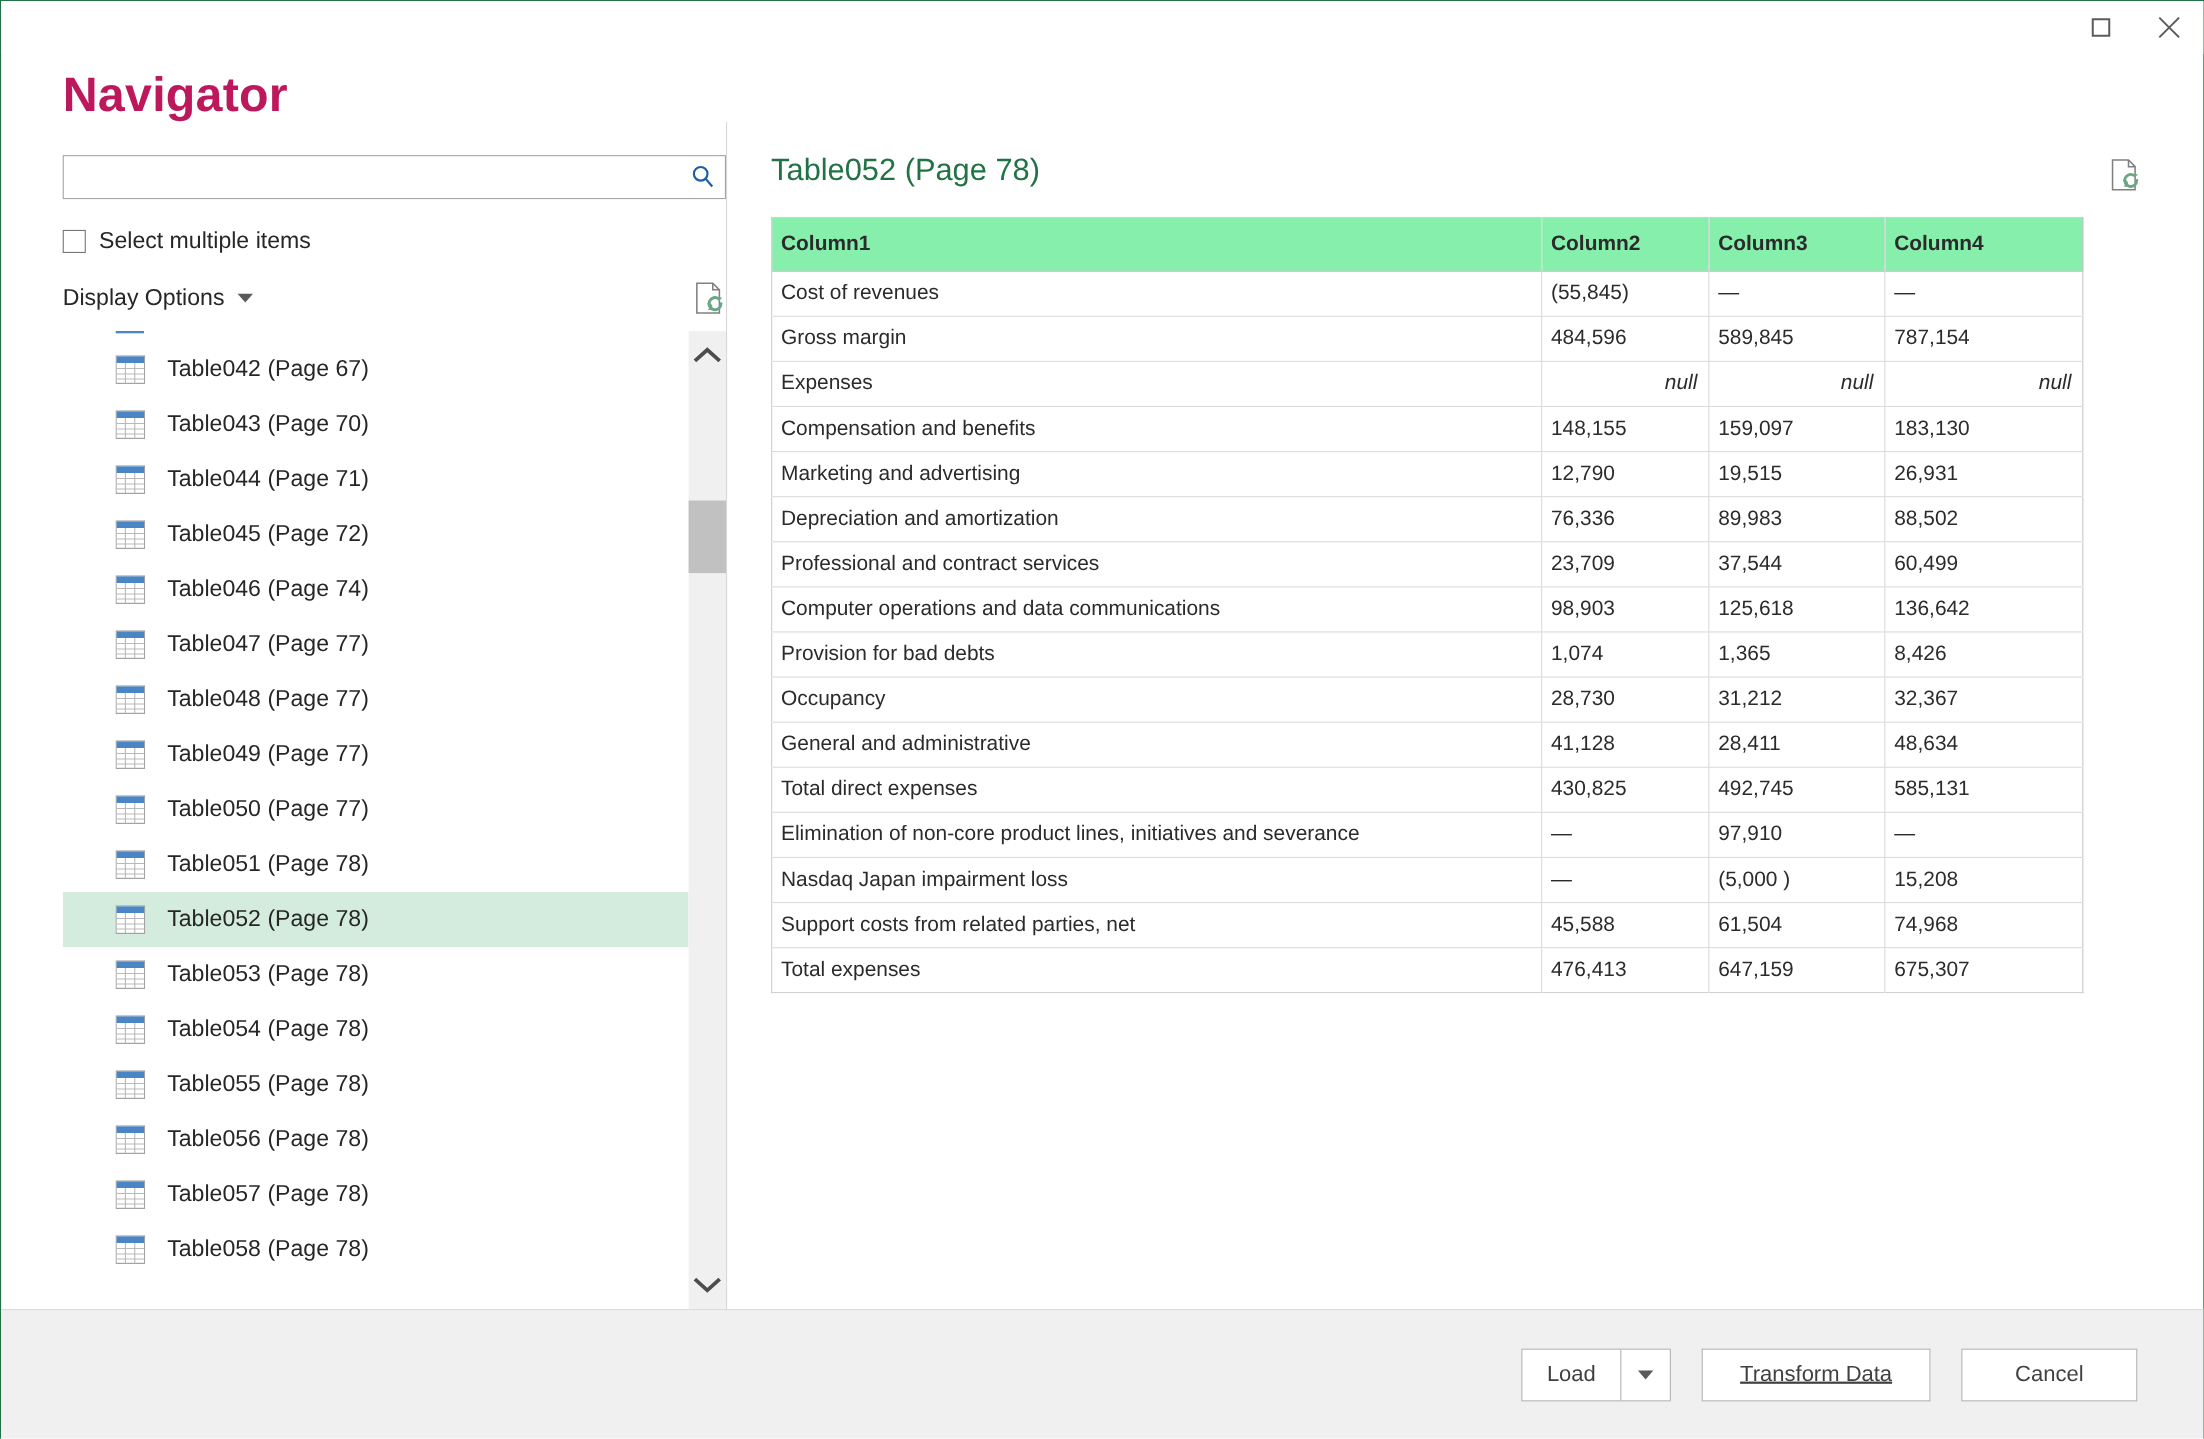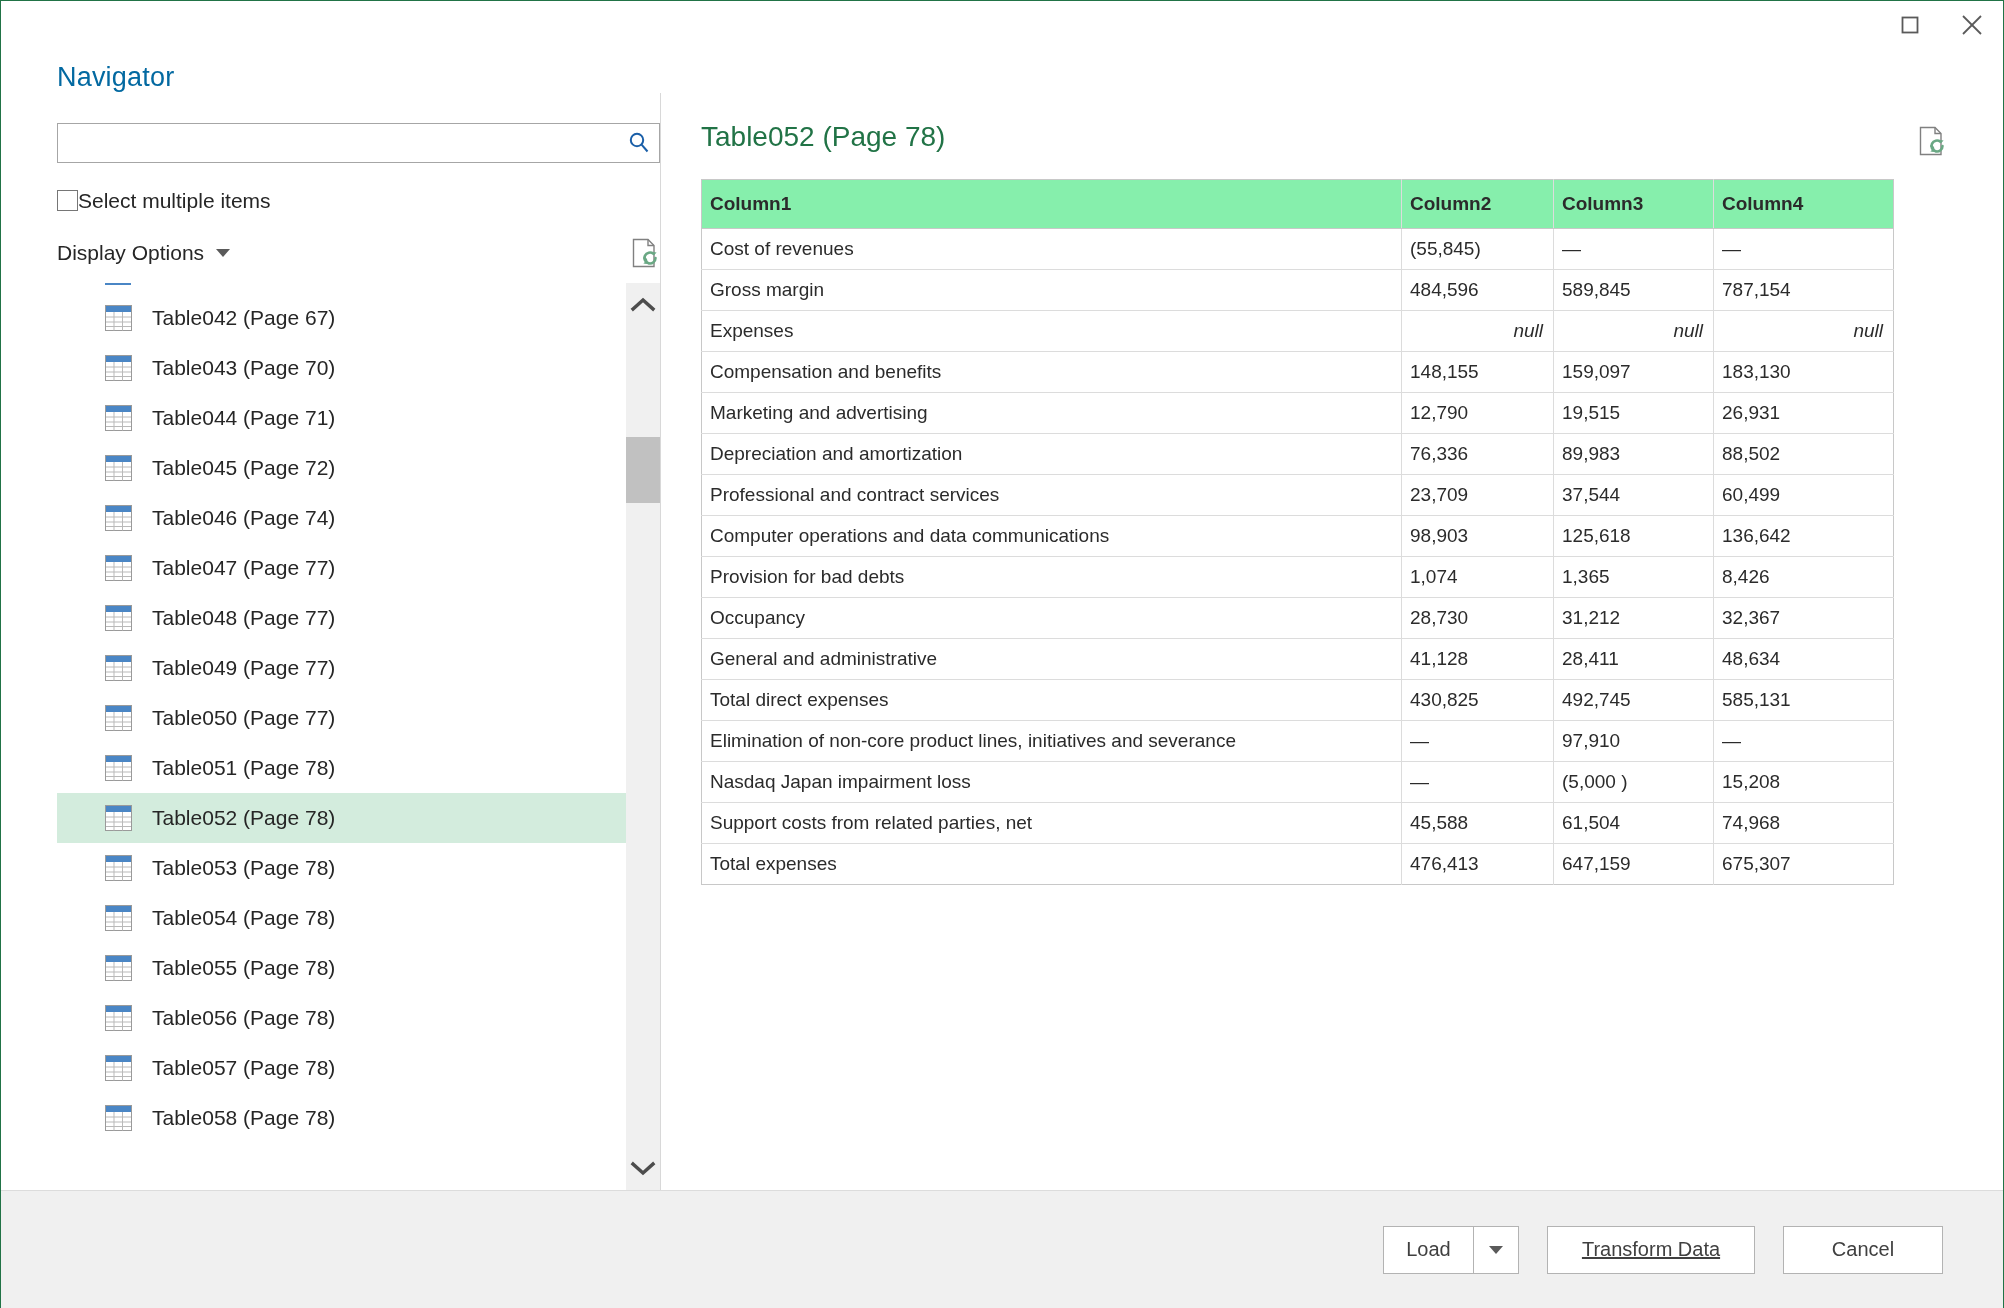--- a/index.html
+++ b/index.html
@@ -37,23 +37,23 @@
     cursor: default;
   }
   .win-btn svg { display: block; }
 
   
   #header {
     padding: 14px 0 0 56px;
     flex: 0 0 auto;
   }
   #nav-title {
-    font-size: 27px;
-    font-weight: 400;
-    color: #0369a1;
+    font-size: 44px;
+    font-weight: 700;
+    color: #be185d;
     line-height: 1.1;
     letter-spacing: .2px;
   }
 
   
   #body {
     flex: 1 1 auto;
     display: flex;
     position: relative;
     min-height: 0;
@@ -92,20 +92,21 @@
   #search-icon {
     width: 40px;
     display: flex; align-items: center; justify-content: center;
     cursor: pointer;
   }
 
   #multi-row {
     margin-top: 26px;
     display: flex;
     align-items: center;
+    gap: 12px;
   }
   .cbox {
     width: 21px; height: 21px;
     border: 1px solid #767676;
     background: #fff;
     flex: 0 0 auto;
     cursor: pointer;
   }
   #multi-label {
     font-size: 21px;

